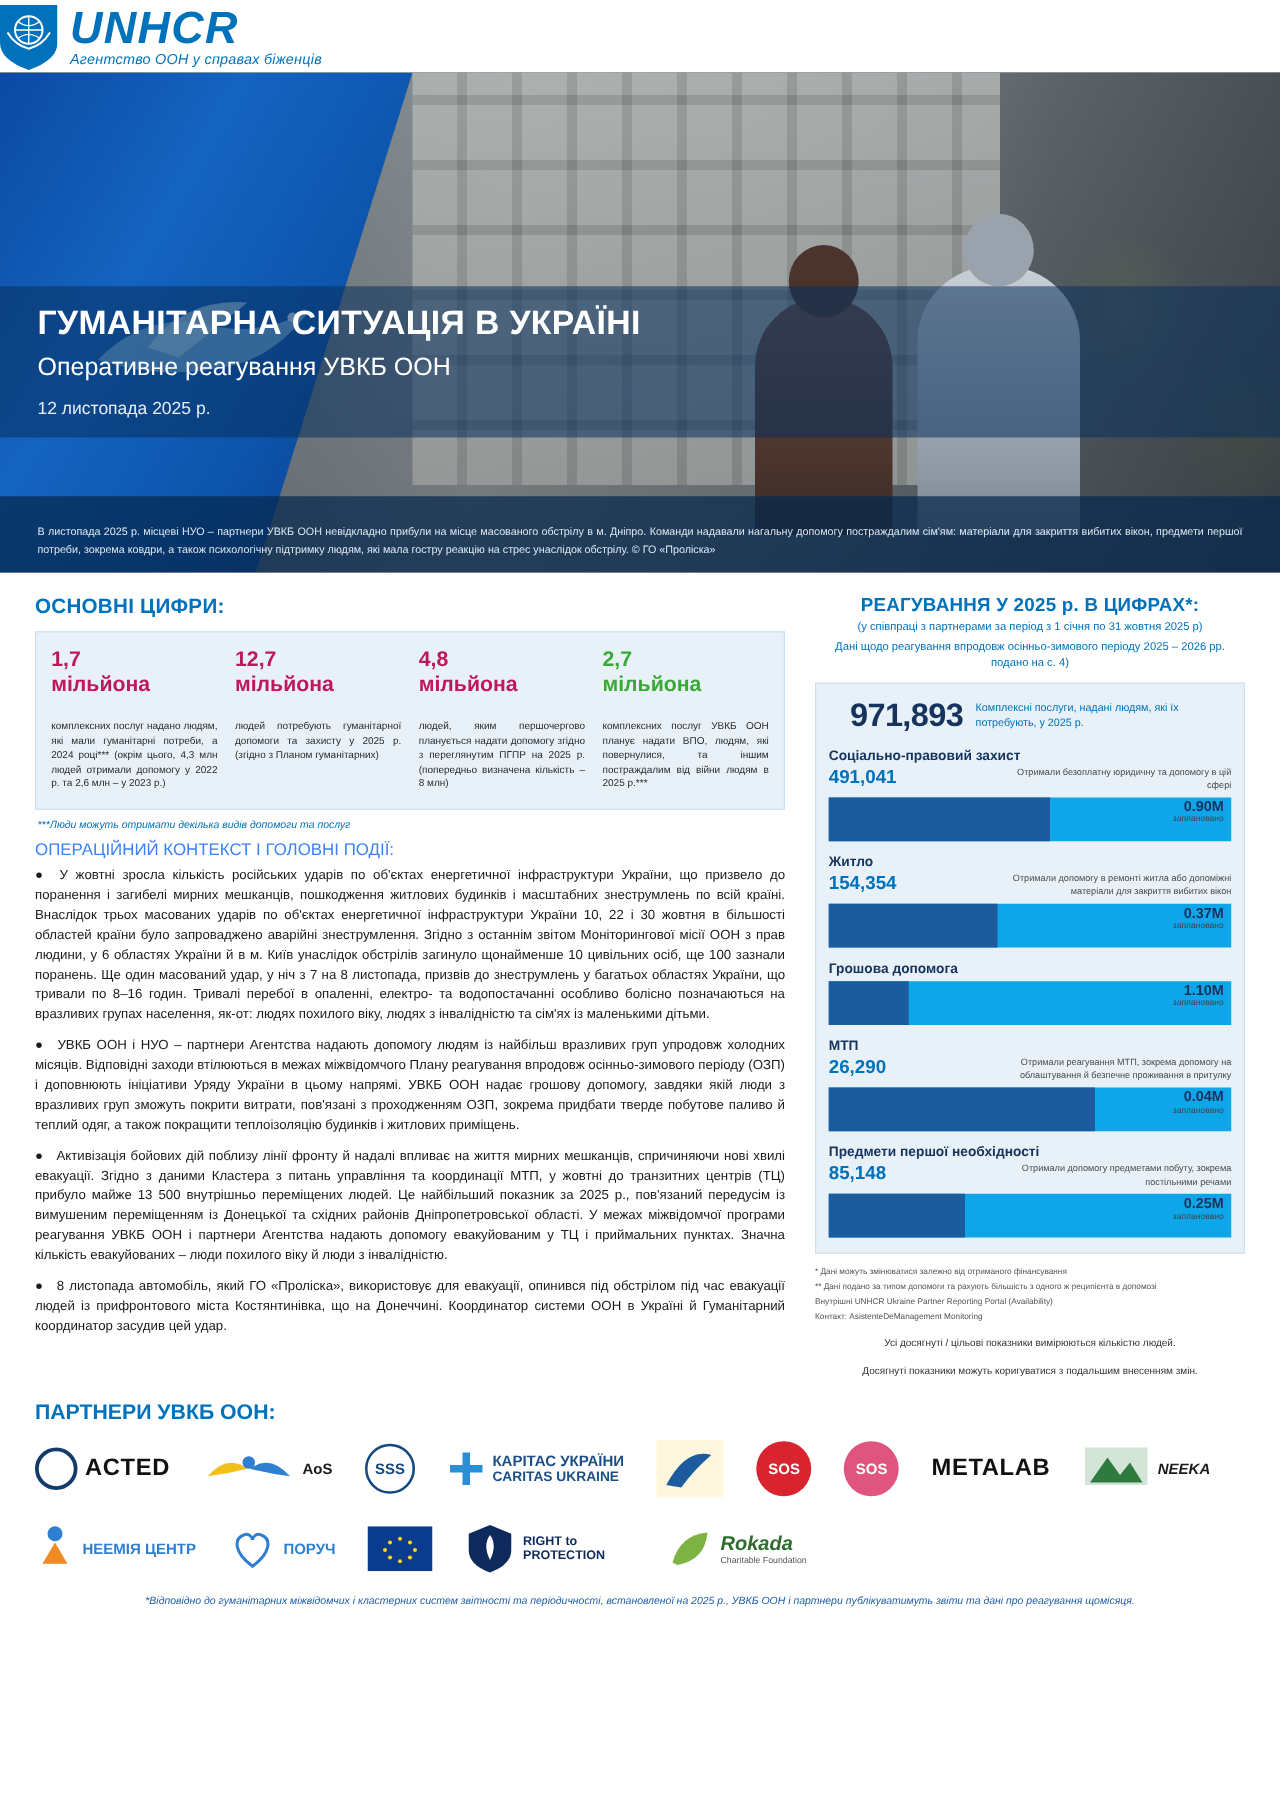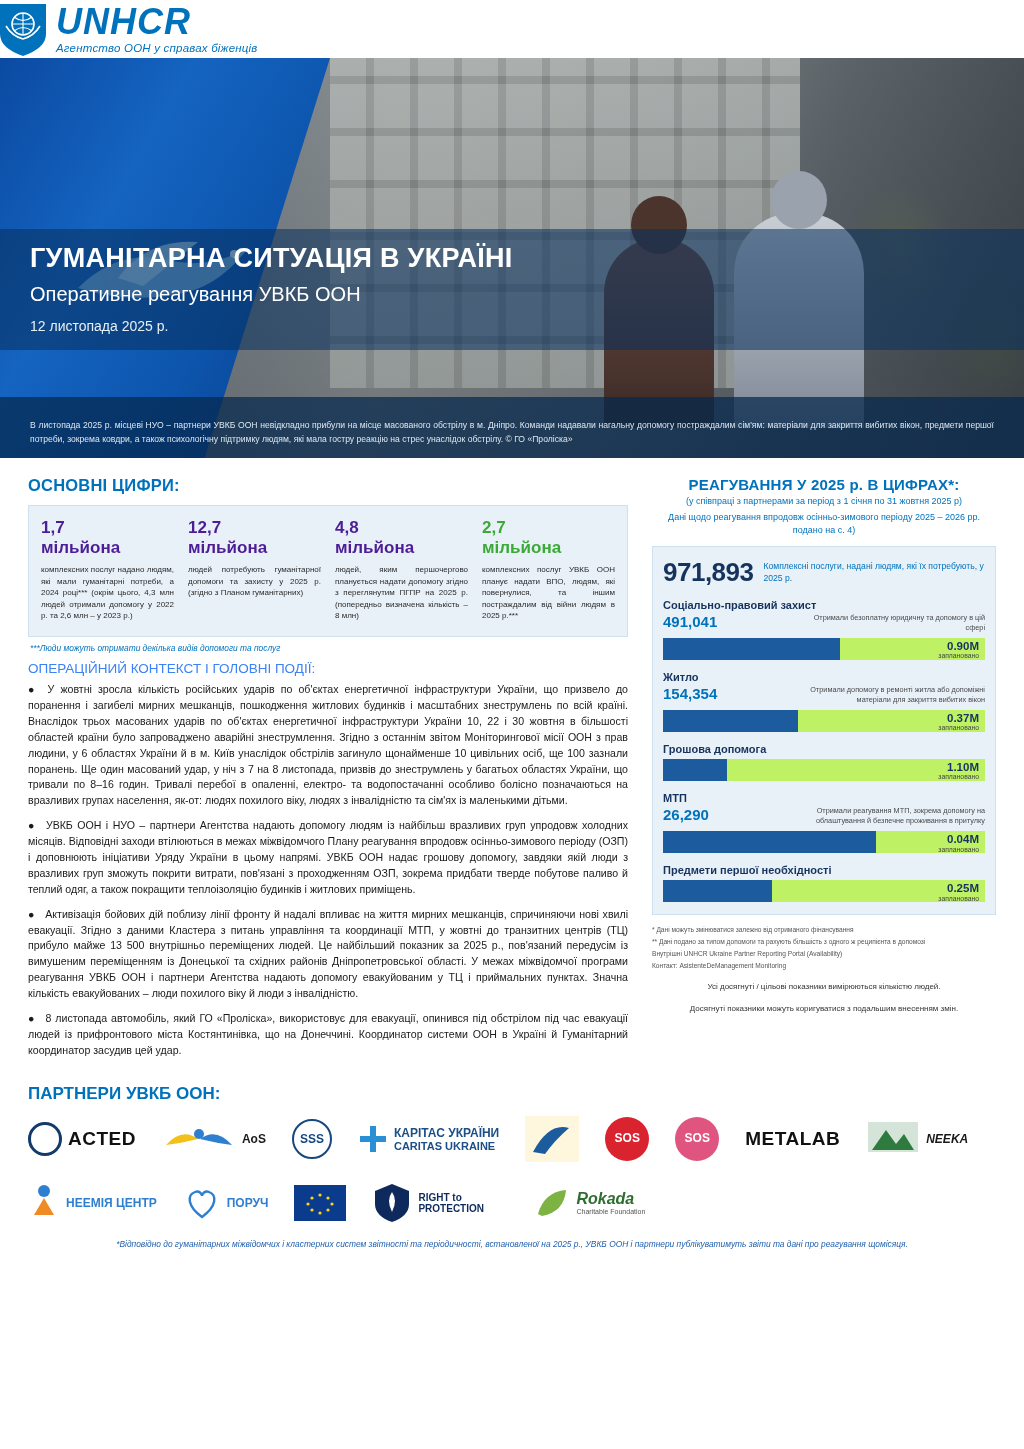--- a/index.html
+++ b/index.html
@@ -112,25 +112,25 @@
   }
   h2.section.right { text-align:center; font-size:15px; margin-bottom:2px; }
 
   
   .keyfig-box {
     background:#e8f1f8; border:1px solid #cfe0ee; padding:12px 12px 14px 12px;
     display:flex; gap:14px;
   }
   .keyfig { width:25%; }
   .keyfig .num {
-    font-size:17px; font-weight:bold; color:#4c1d95; line-height:1.15;
+    font-size:17px; font-weight:bold; color:#be185d; line-height:1.15;
   }
   .keyfig .num.green { color:#3aa935; }
   .keyfig .desc {
-    font-size:8px; color:#2b2b2b; line-height:1.45; margin-top:7px; text-align:justify;
+    font-size:8px; color:#2b2b2b; line-height:1.45; margin-top:18px; text-align:justify;
   }
   .footnote-it {
     font-size:8.4px; font-style:italic; color:#0072bc; margin:6px 0 2px 2px;
   }
 
   
   .ctx-title { color:#3b82f6; font-size:13.5px; font-weight:normal; margin:8px 0 6px 0; }
   .ctx p {
     font-size:10.6px; line-height:1.5; text-align:justify; margin:0 0 9px 0;
     text-indent:0;
@@ -140,32 +140,32 @@
   
   .right-sub {
     font-size:9px; color:#0072bc; text-align:center; line-height:1.5; margin-top:2px;
   }
 
   .resp-card {
     background:#e8f1f8; border:1px solid #cfe0ee; margin-top:8px; padding:10px 10px 12px 10px;
   }
   .resp-top { display:flex; align-items:flex-start; gap:10px; }
   .resp-big {
-    font-size:26px; font-weight:bold; color:#16335e; letter-spacing:-.5px;
+    font-size:26px; font-weight:bold; color:#16335e; letter-spacing:-.5px;margin-left:17px;
   }
   .resp-big-label {
     font-size:8.6px; color:#0072bc; line-height:1.45; padding-top:3px;
   }
   .sector { margin-top:11px; }
   .sector-name { font-size:11px; font-weight:bold; color:#16335e; }
   .sector-row { display:flex; align-items:flex-start; justify-content:space-between; gap:8px; margin-top:2px; }
   .sector-reached { font-size:15px; font-weight:bold; color:#0072bc; }
   .sector-note { font-size:7.3px; color:#4a4a4a; text-align:right; line-height:1.45; width:185px; }
   .bar-wrap {
-    position:relative; height:22px; background:#bef264; margin-top:4px;padding-left:28px;
+    position:relative; height:35px; background:#0ea5e9; margin-top:4px;padding-left:28px;
   }
   .bar-fill { position:absolute; left:0; top:0; bottom:0; background:#1b5b9e; }
   .bar-target {
     position:absolute; right:6px; top:2px; text-align:right;
   }
   .bar-target .t-num { font-size:11.5px; font-weight:bold; color:#16335e; line-height:1.1; }
   .bar-target .t-lbl { font-size:6.8px; color:#444; }
 
   .resp-footnotes { font-size:6.6px; color:#555; line-height:1.5; margin-top:10px; }
   .resp-footnotes div { margin-bottom:2px; }
@@ -356,20 +356,24 @@
             <div class="bar-fill" style="width:66%"></div>
             <div class="bar-target">
               <div class="t-num">0.04M</div>
               <div class="t-lbl">заплановано</div>
             </div>
           </div>
         </div>
 
         <div class="sector">
           <div class="sector-name">Предмети першої необхідності</div>
+          <div class="sector-row">
+            <div class="sector-reached">85,148</div>
+            <div class="sector-note">Отримали допомогу предметами побуту, зокрема постільними речами</div>
+          </div>
           <div class="bar-wrap">
             <div class="bar-fill" style="width:34%"></div>
             <div class="bar-target">
               <div class="t-num">0.25M</div>
               <div class="t-lbl">заплановано</div>
             </div>
           </div>
         </div>
       </div>
 

